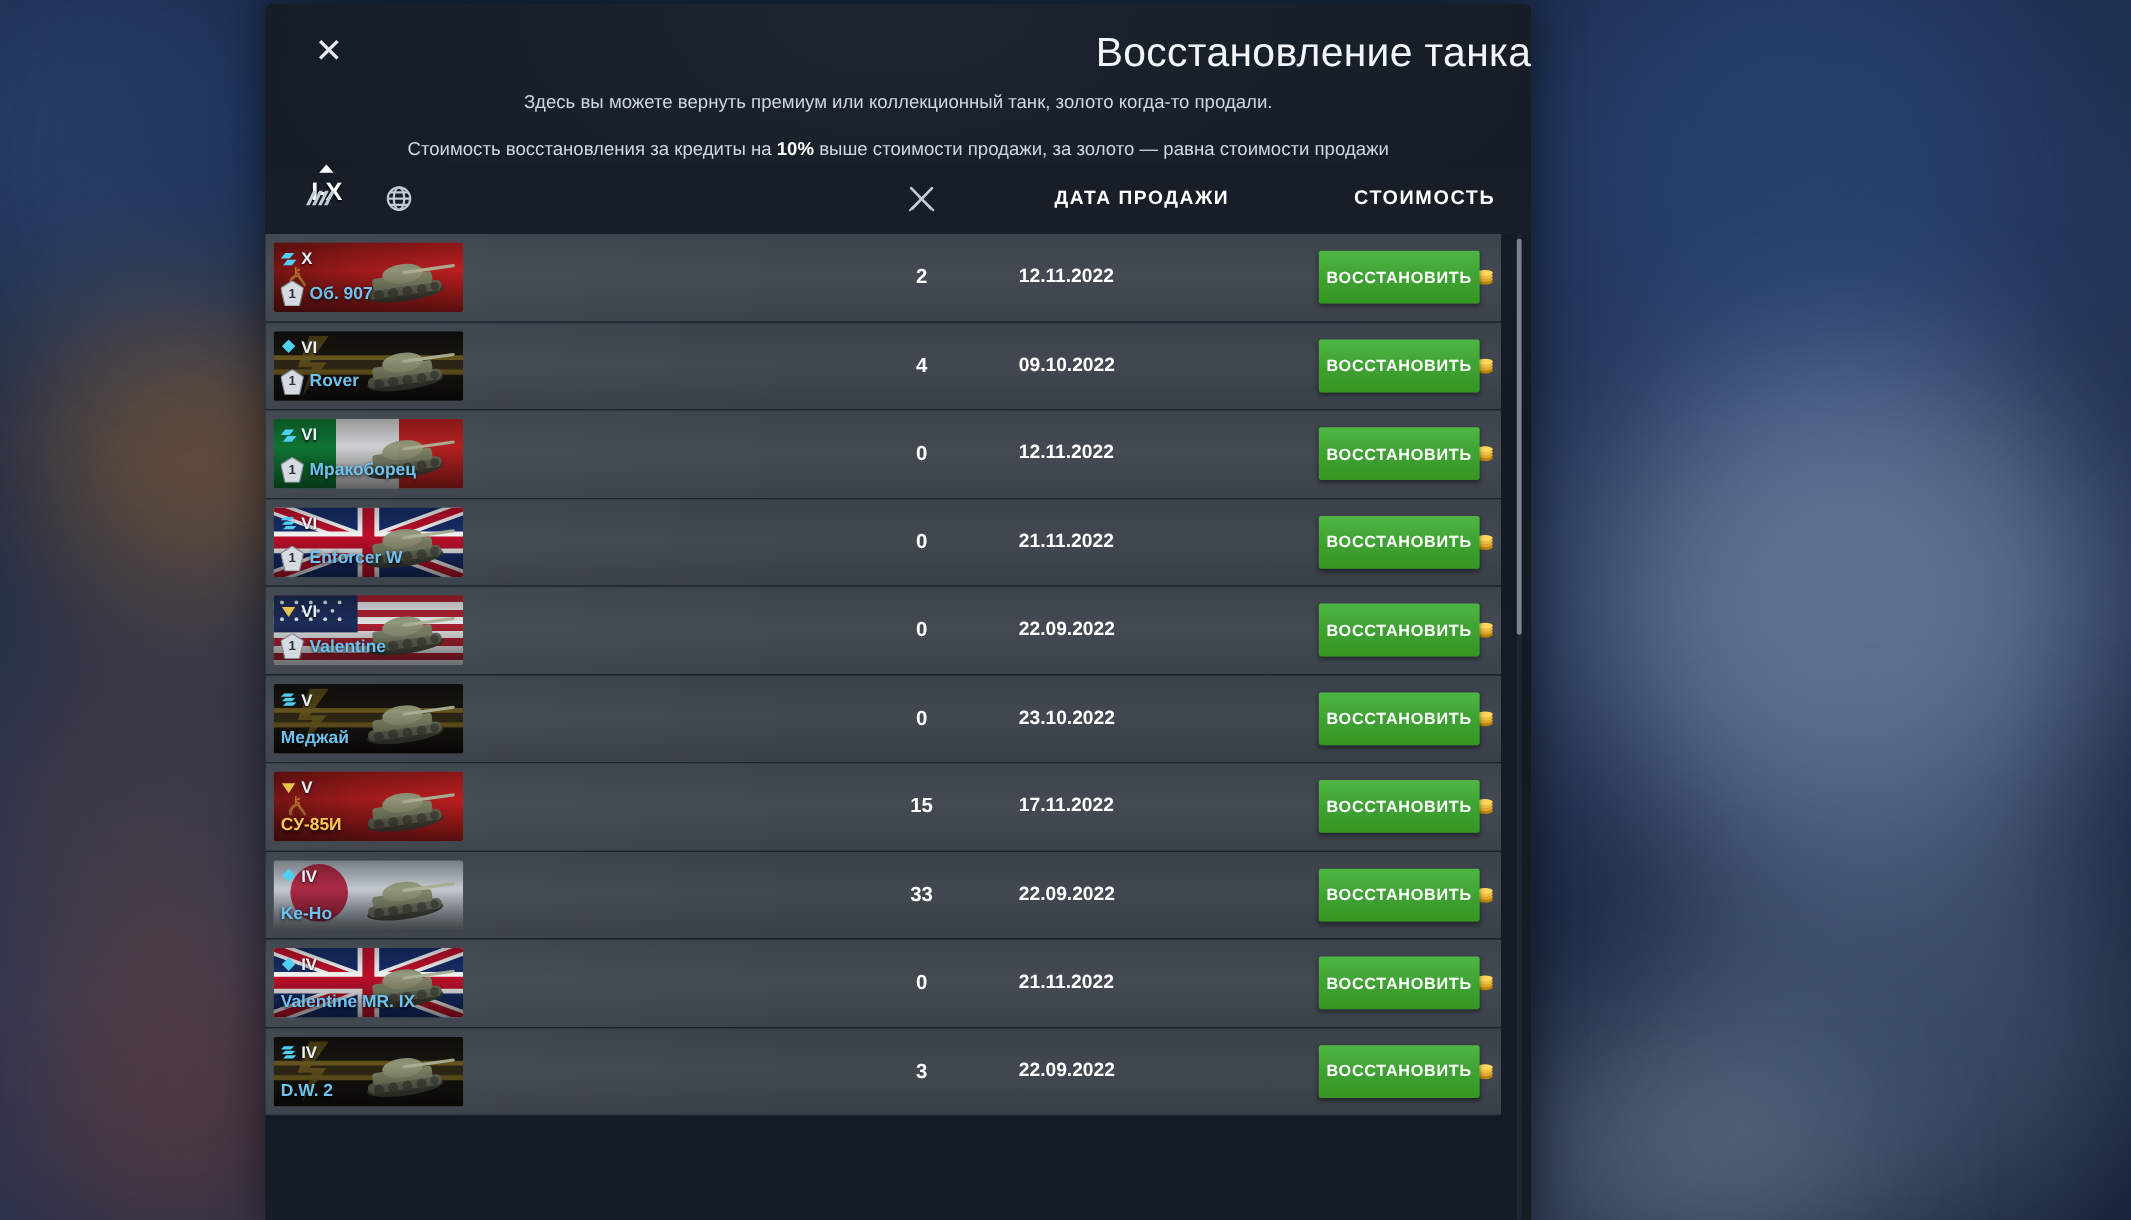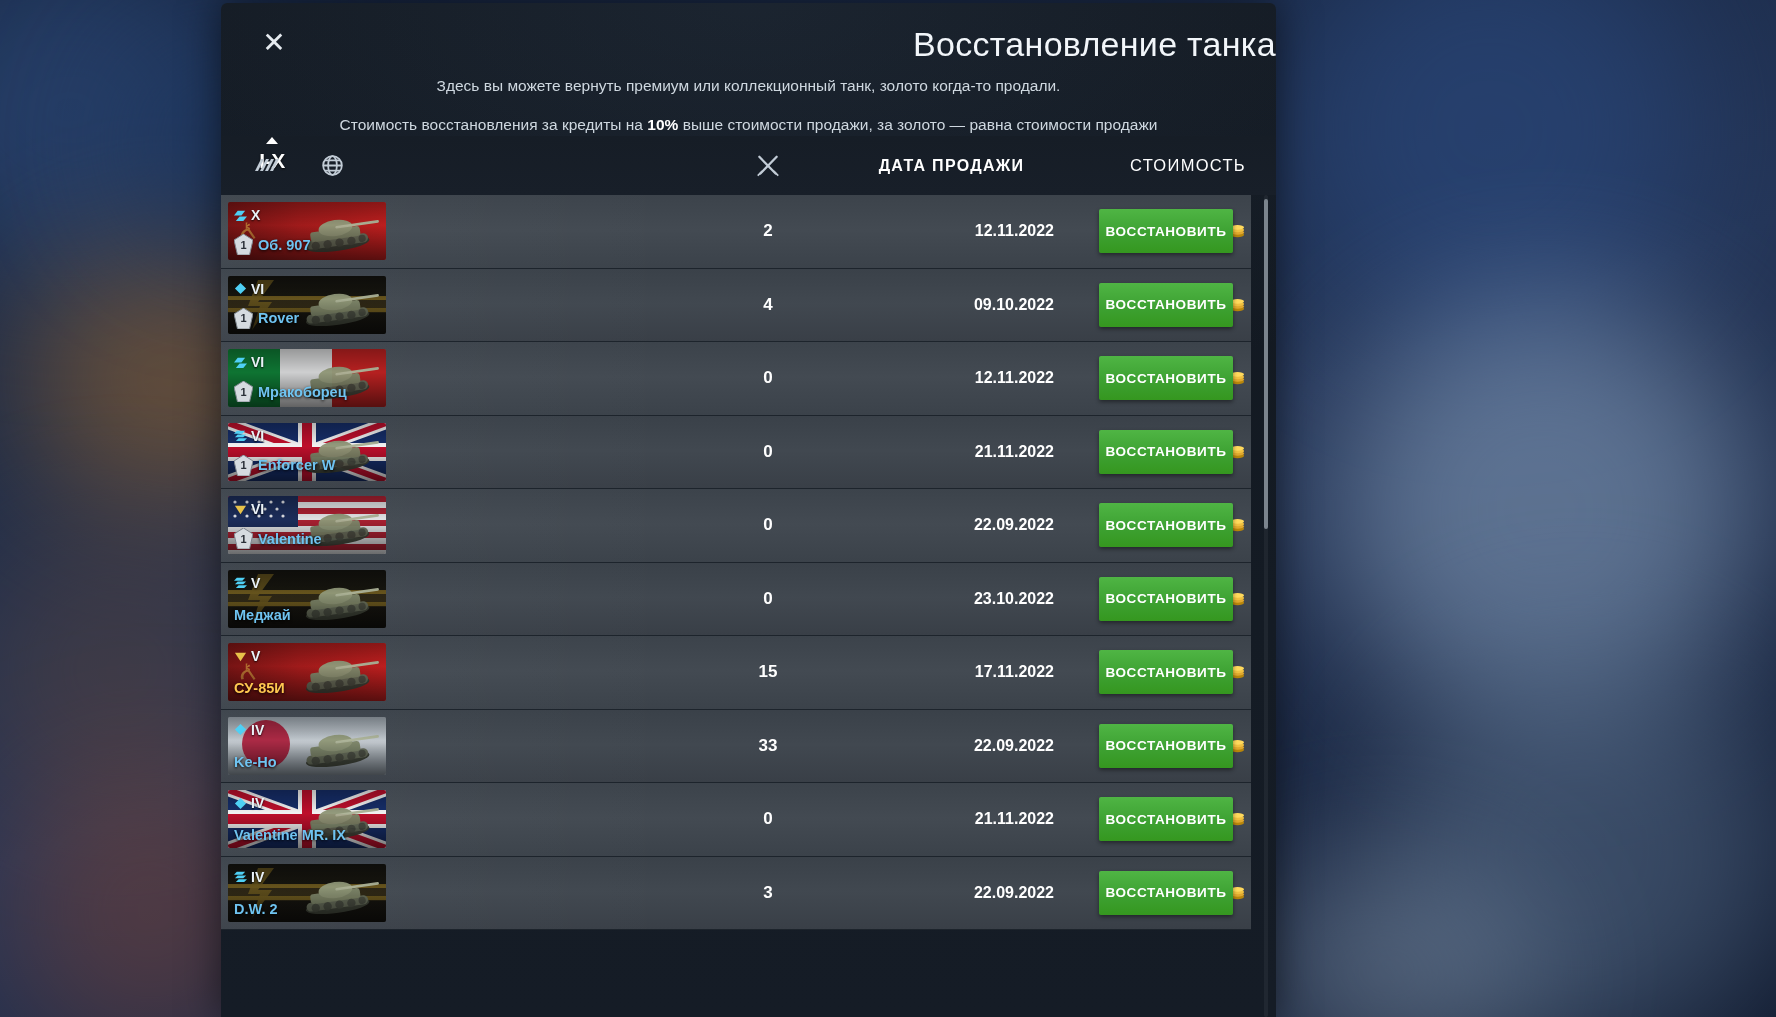--- a/index.html
+++ b/index.html
@@ -127,26 +127,26 @@
     position:relative;width:19px;height:21px;flex:0 0 auto;
     display:flex;align-items:center;justify-content:center;
     font-size:11px;font-weight:700;color:#2a3038;text-shadow:none;
   }
 
   .battles{
     position:absolute;left:487px;width:120px;text-align:center;
     color:#ffffff;font-size:17px;font-weight:700;
   }
   .date{
-    position:absolute;left:628px;width:205px;text-align:right;
+    position:absolute;left:628px;width:205px;text-align:left;
     color:#ffffff;font-size:16px;font-weight:700;
   }
   .cost{
     position:absolute;left:850px;width:175px;text-align:right;
-    color:#ffffff;font-size:16.5px;font-weight:400;
+    color:#ffffff;font-size:16.5px;font-weight:700;
     display:flex;align-items:center;justify-content:flex-end;gap:7px;
   }
   .coin{display:inline-block;width:17px;height:14px;flex:0 0 auto;}
 
   .restore{
     position:absolute;left:878px;width:134px;height:44px;
     border:0;border-radius:2px;cursor:pointer;
     background:linear-gradient(180deg,#4fb544 0%,#3da132 55%,#35971f 100%);
     color:#ffffff;font-size:13.5px;font-weight:700;letter-spacing:.6px;
     font-family:"Liberation Sans", sans-serif;

